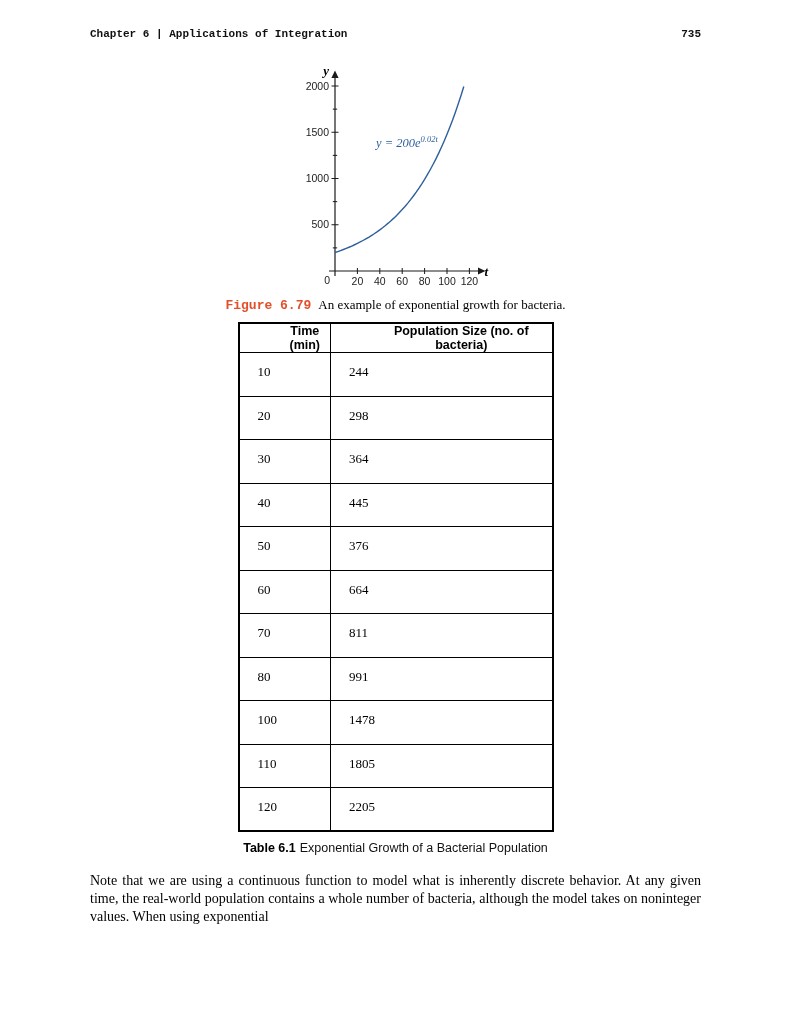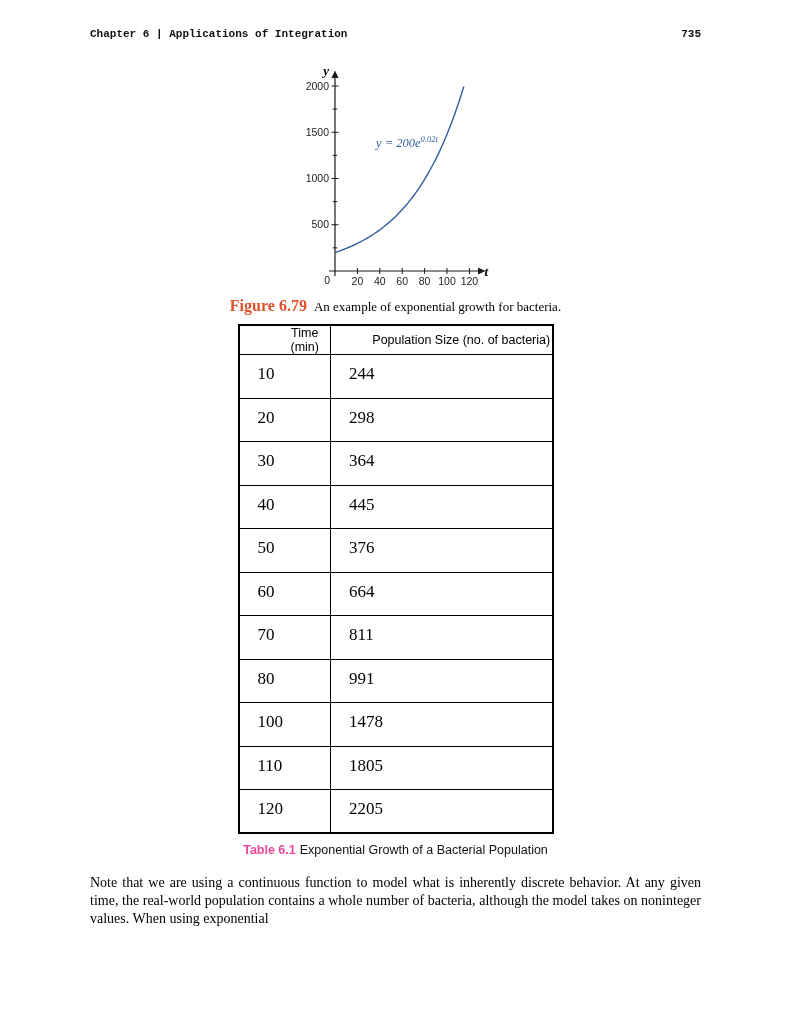--- a/index.html
+++ b/index.html
@@ -20,40 +20,40 @@
   }
 
   .chart-figure { margin-top: 20px; text-align: center; }
   .chart-figure svg { display: inline-block; }
   svg .tick-label { font-family: "Liberation Sans", sans-serif; font-size: 10.5px; fill: #222; }
   svg .axis-letter { font-family: "Liberation Serif", serif; font-style: italic; font-weight: bold; font-size: 13px; fill: #000; }
   svg .equation-text { font-family: "Liberation Serif", serif; font-style: italic; font-size: 12.5px; }
 
   .fig-caption { margin-top: 1px; font-size: 13px; text-align: center; }
   .fig-label {
-    font-family: Liberation Serif, serif; font-weight: bold;
-    font-size: 16px; margin-right: 7px;
+    font-family: Liberation Mono, monospace; font-weight: bold;
+    font-size: 13px; margin-right: 7px;
   }
 
   table.data-table {
     margin: 9px auto 0 auto;
     width: 316px;
     border-collapse: collapse;
     border: 2px solid #000;
     table-layout: fixed;
   }
   .data-table th, .data-table td { border: 1px solid #000; }
   .data-table th {
     font-family: "Liberation Sans", sans-serif;
-    font-size: 12.5px; font-weight: normal;
+    font-size: 12.5px; font-weight: bold;
     height: 27px; text-align: center; vertical-align: middle; padding-left: 40px;
   }
   .data-table th:first-child { width: 92px; }
   .data-table td {
-    height: 43.5px; font-size: 17px;
+    height: 43.5px; font-size: 13px;
     vertical-align: middle; padding-left: 18px; padding-bottom: 4px;
   }
   .data-table td + td { }
 
   .table-caption {
     text-align: center; margin-top: 9px;
     font-family: "Liberation Sans", sans-serif; font-size: 12.5px; color: #111;
   }
   .tbl-label { font-weight: bold; margin-right: 4px; }
 
@@ -163,18 +163,18 @@
           <td>1805</td>
         </tr>
         <tr>
           <td>120</td>
           <td>2205</td>
         </tr>
       </tbody>
     </table>
 
   <div class="table-caption">
-    <span class="tbl-label accent" style="color: #ec4899; text-align: center;">Table 6.1</span><span>Exponential Growth of a Bacterial Population</span>
+    <span class="tbl-label accent" style="color: #000000; text-align: center;">Table 6.1</span><span>Exponential Growth of a Bacterial Population</span>
   </div>
 
   <p class="body-text">Note that we are using a continuous function to model what is inherently discrete behavior. At any given time, the real-world population contains a whole number of bacteria, although the model takes on noninteger values. When using exponential</p>
 
 </div>
 
 </body></html>

